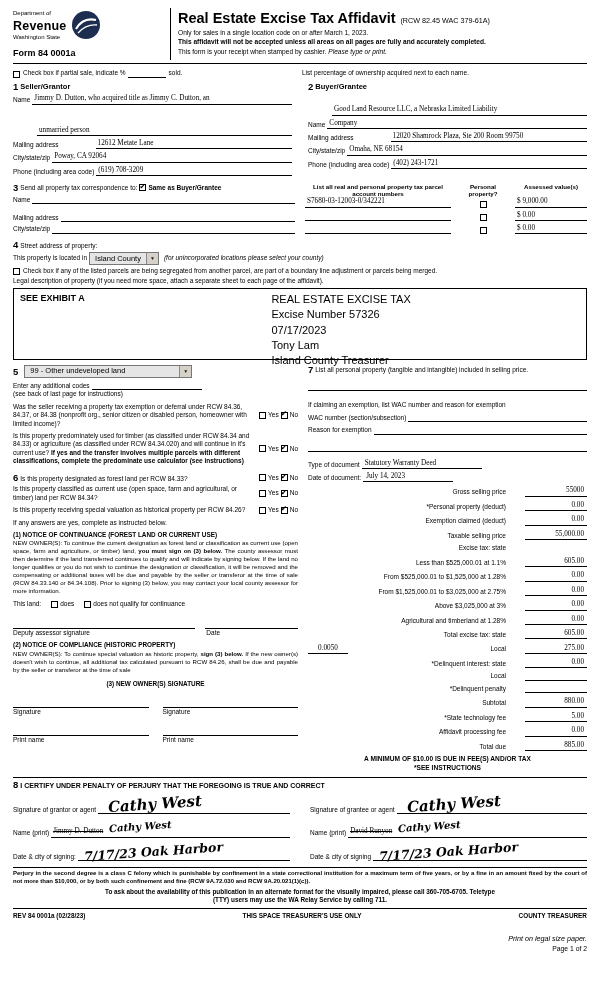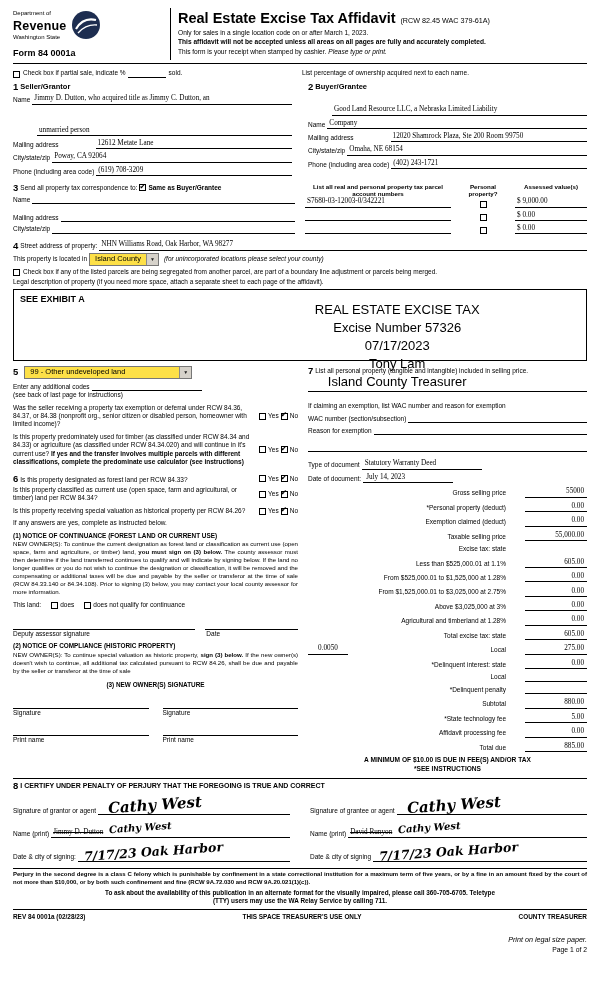--- a/index.html
+++ b/index.html
@@ -10,21 +10,21 @@
 .sn{font-weight:bold;font-size:9.5px;line-height:1;margin-right:2px;flex:none;}
 .row{display:flex;align-items:flex-end;}
 .mid{align-items:center;}
 .wline{flex:1;border-bottom:1px solid #000;padding:0 2px;min-height:8px;overflow:visible;}
 .sline{display:inline-block;border-bottom:1px solid #000;min-height:8px;}
 .val{font-family:"Liberation Serif","DejaVu Serif",serif;font-size:7.2px;white-space:nowrap;}
 .lbl{white-space:nowrap;margin-right:2px;}
 .cb{display:inline-block;width:7px;height:7px;border:1px solid #000;background:#fff;position:relative;flex:none;vertical-align:-1px;}
 .cb.ck::after{content:"\2714";position:absolute;left:-1px;top:-2.5px;font-size:7.5px;line-height:1;}
 .opts{display:inline-flex;align-items:center;gap:2px;flex:none;margin-left:4px;}
-.dd{display:inline-flex;align-items:stretch;border:1px solid #777;background:#fde047;height:13px;}
+.dd{display:inline-flex;align-items:stretch;border:1px solid #777;background:#e5e5e5;height:13px;}
 .dd-val{padding:1px 5px;font-size:7.5px;display:flex;align-items:center;white-space:nowrap;}
 .dd-btn{width:12px;background:#d6d2ca;border-left:1px solid #8a8a8a;display:flex;align-items:center;justify-content:center;font-size:5px;color:#222;}
 .hand{font-family:"DejaVu Serif",serif;font-style:italic;font-weight:bold;display:inline-block;transform:rotate(-4deg);white-space:nowrap;}
 .hdr{display:flex;align-items:stretch;}
 .hdr-left{width:150px;flex:none;padding-top:2px;}
 .dept-row{display:flex;align-items:center;gap:4px;}
 .dept-small{font-size:6px;}
 .dept-big{font-size:12.5px;font-weight:bold;letter-spacing:.2px;}
 .dept-sub{font-size:6px;}
 .form-no{font-size:9px;font-weight:bold;margin-top:6px;}
@@ -37,21 +37,21 @@
 .thinrule{border-bottom:1px solid #000;}
 .toprow{display:flex;align-items:flex-end;margin:2px 0 4px;}
 .grid2{display:grid;grid-template-columns:1fr 1fr;column-gap:16px;}
 .sec-head{font-size:7.5px;margin-bottom:2px;display:flex;align-items:center;}
 .fld{display:flex;align-items:flex-end;margin-top:3px;}
 .parcel{display:grid;grid-template-columns:1fr 52px 72px;column-gap:6px;font-size:6.2px;}
 .pt-h{font-weight:bold;text-align:center;line-height:1.15;}
 .pt-cell{display:flex;align-items:flex-end;}
 .legalbox{border:1px solid #000;position:relative;height:72px;margin-top:2px;padding:4px 6px;}
 .exhibit{font-size:9px;font-weight:bold;}
-.stamp{position:absolute;left:45%;top:11px;width:44%;text-align:center;font-size:13px;line-height:1.4;}
+.stamp{position:absolute;left:45%;top:3px;width:44%;text-align:left;font-size:11px;line-height:1.4;}
 .maincols{display:grid;grid-template-columns:285px 1fr;column-gap:10px;margin-top:5px;}
 .q{display:flex;margin-top:4px;}
 .qt{flex:1;}
 .smalltxt{font-size:6.1px;line-height:1.32;text-align:justify;}
 .ntitle{font-weight:bold;font-size:6.4px;margin-top:4px;}
 .taxrow{display:flex;align-items:flex-end;margin-top:4.1px;gap:16px;}
 .taxlbl{flex:1;text-align:right;white-space:nowrap;padding-right:3px;}
 .taxval{width:62px;flex:none;border-bottom:1px solid #000;text-align:right;padding:0 3px;min-height:8px;}
 .sig-grid{display:grid;grid-template-columns:1fr 1fr;column-gap:20px;}
 .sig-row{display:flex;align-items:flex-end;margin-top:12px;}
@@ -222,21 +222,20 @@
       <div class="pt-cell" style="margin-top:3px;">
           <span class="wline"><span class="val">$ 0.00</span></span>
         </div>
     </div>
   </div>
 
   <div style="margin-top:6px;">
     <div class="row">
       <span class="sn">4</span>
       <span class="lbl">Street address of property:</span>
-      <span class="wline"><span class="val">NHN Williams Road, Oak Harbor, WA 98277</span></span>
     </div>
     <div class="row mid gap2">
       <span class="lbl">This property is located in</span>
       <span class="dd">
         <span class="dd-val">Island County</span>
         <span class="dd-btn">▼</span>
       </span>
       <span class="i" style="margin-left:5px;">(for unincorporated locations please select your county)</span>
     </div>
     <div class="row mid gap2">

